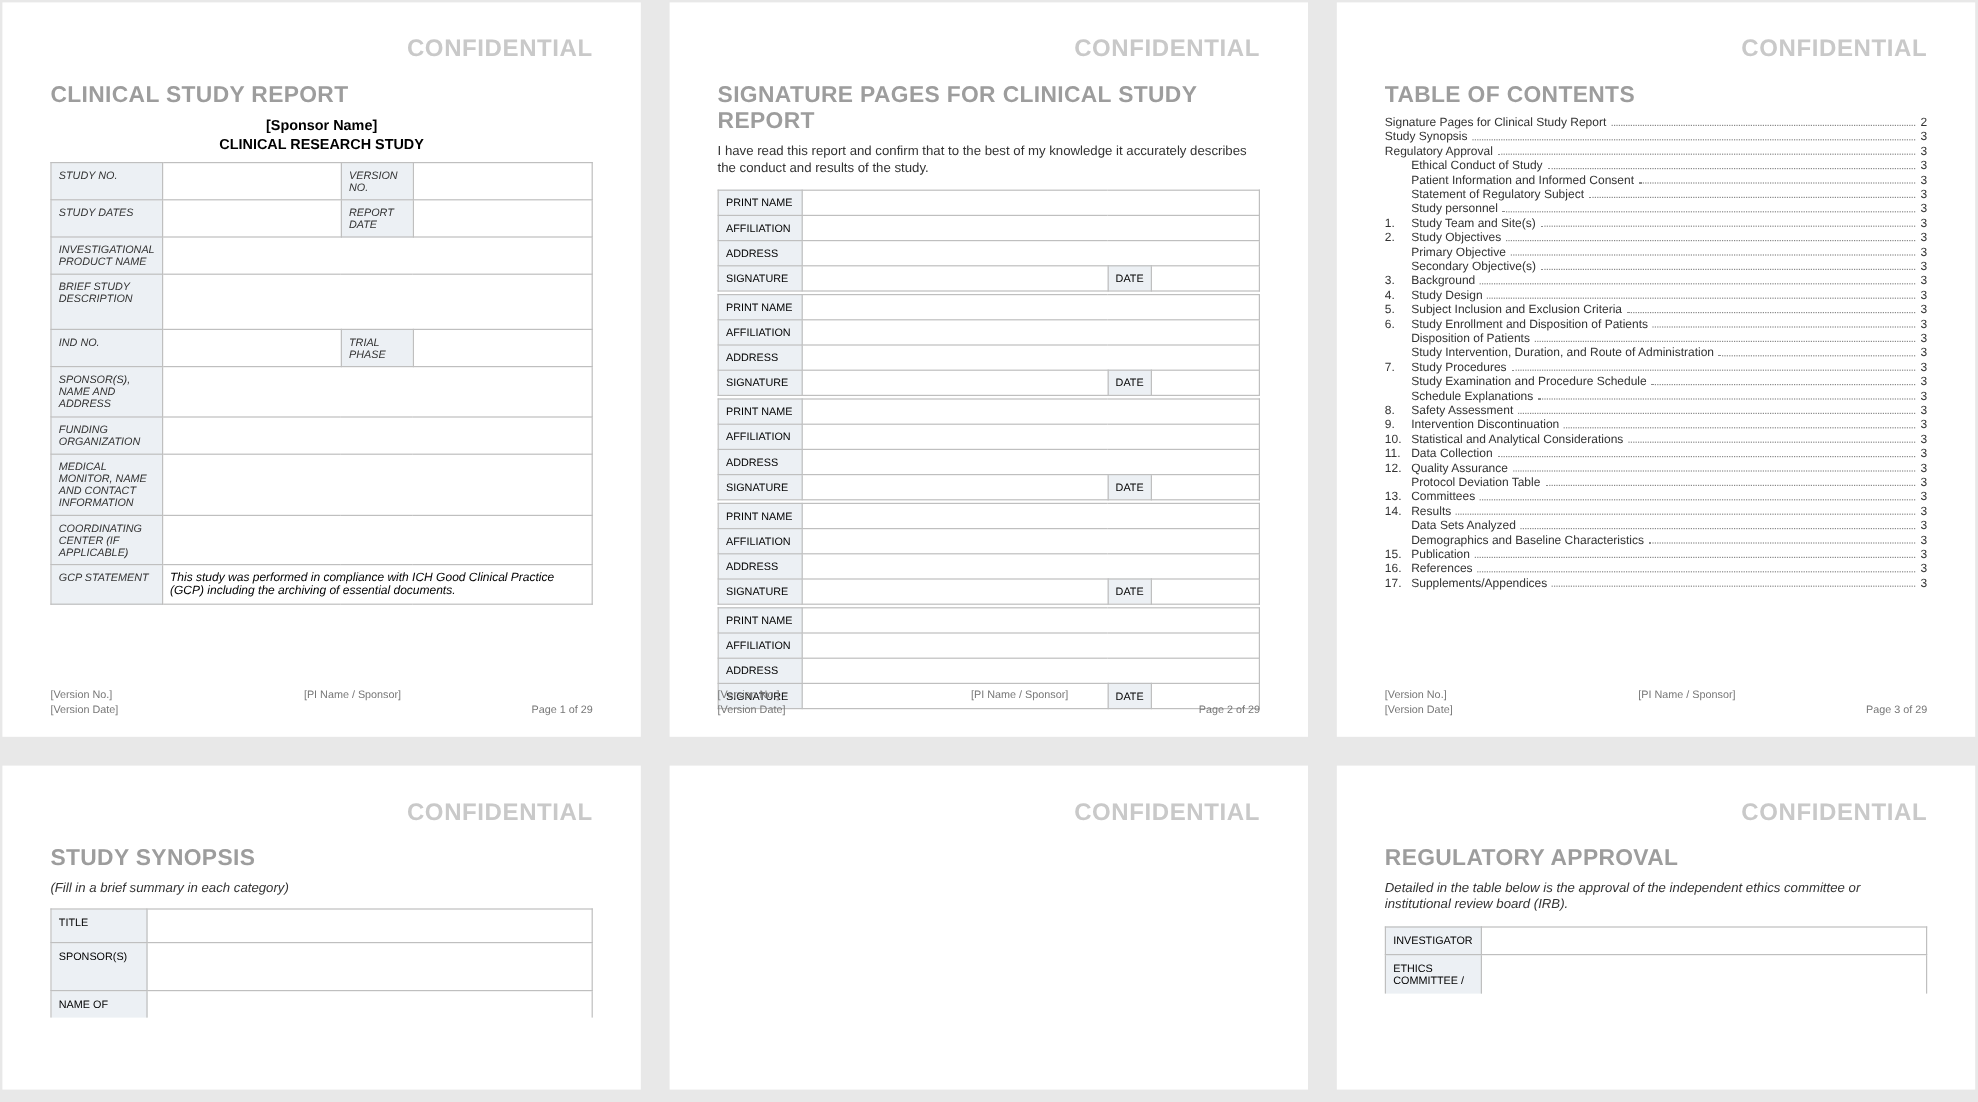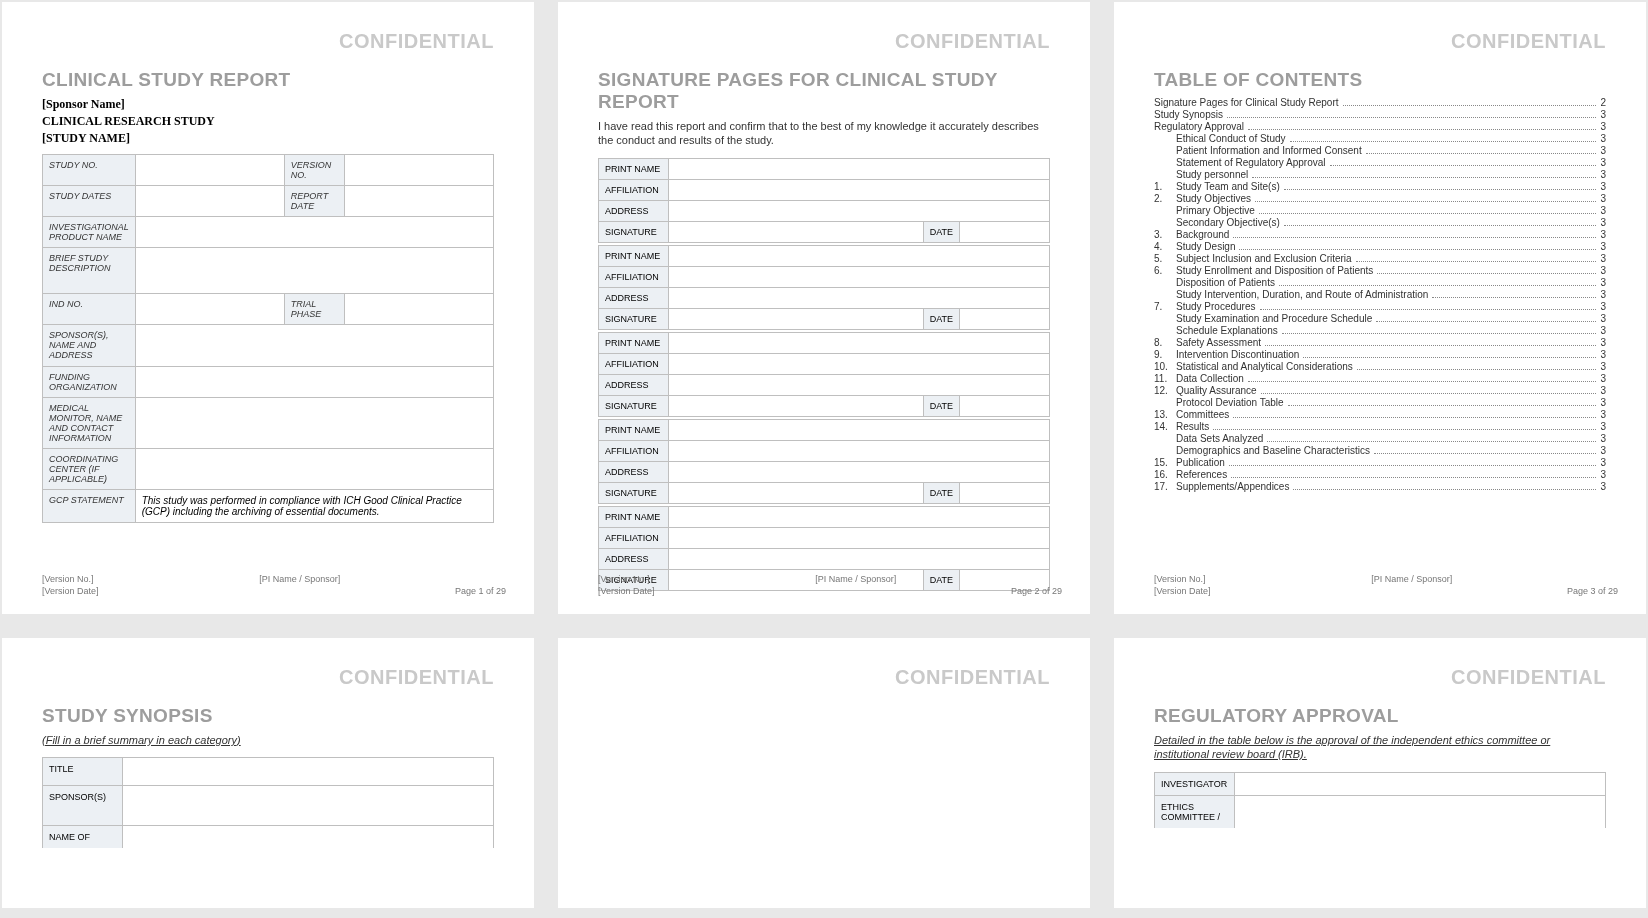--- a/index.html
+++ b/index.html
@@ -36,32 +36,32 @@
     letter-spacing: 0.5px;
   }
   .page-title {
     color: #9d9d9d;
     font-weight: bold;
     font-size: 19px;
     letter-spacing: 0.3px;
     margin: 16px 0 6px 0;
   }
   .subhead {
+    text-align: center;
     font-weight: bold;
     font-size: 12px;
     margin: 2px 0;
-    font-family: Liberation Serif, serif;
   }
   .intro {
     font-size: 11px;
     color: #333;
     margin: 4px 0 10px 0;
     line-height: 1.3;
   }
-  .italic { font-style: italic; text-decoration: underline; }
+  .italic { font-style: italic; }
   table.form {
     width: 100%;
     border-collapse: collapse;
     font-size: 10px;
   }
   table.form th, table.form td {
     border: 1px solid #bfbfbf;
     padding: 5px 6px;
     text-align: left;
     vertical-align: top;
@@ -73,21 +73,21 @@
     width: 80px;
     font-size: 9px;
     text-transform: uppercase;
   }
   table.form th.w2 { width: 60px; }
   table.form td.blank { background: #fff; }
   .footer {
     position: absolute;
     bottom: 18px;
     left: 40px;
-    right: 28px;
+    right: 40px;
     font-size: 9px;
     color: #777;
   }
   .footer .row { display: flex; justify-content: space-between; margin-top: 2px; }
 
   
   table.sig {
     width: 100%;
     border-collapse: collapse;
     font-size: 9px;
@@ -168,21 +168,20 @@
 </head>
 <body>
 
 <div class="pages">
 
   <div class="page">
     <div class="confidential">CONFIDENTIAL</div>
     <div class="page-title">CLINICAL STUDY REPORT</div>
     <div class="subhead">[Sponsor Name]</div>
     <div class="subhead">CLINICAL RESEARCH STUDY</div>
-    <div class="subhead">[STUDY NAME]</div>
 
     <table class="form" style="margin-top:8px;font-style:italic;">
       <tbody>
           <tr>
         <th>STUDY NO.</th>
         <td class="blank"></td>
         <th class="w2">VERSION NO.</th>
         <td class="blank"></td>
       </tr>
       <tr>
@@ -397,21 +396,21 @@
           <span class="txt">Ethical Conduct of Study</span>
           <span class="dots"></span>
           <span class="pg">3</span>
         </div>
         <div class="toc-line sub">
           <span class="txt">Patient Information and Informed Consent</span>
           <span class="dots"></span>
           <span class="pg">3</span>
         </div>
         <div class="toc-line sub">
-          <span class="txt">Statement of Regulatory Approval</span>
+          <span class="txt">Statement of Regulatory Subject</span>
           <span class="dots"></span>
           <span class="pg">3</span>
         </div>
         <div class="toc-line sub">
           <span class="txt">Study personnel</span>
           <span class="dots"></span>
           <span class="pg">3</span>
         </div>
         <div class="toc-line">
           <span class="num">1.</span>

